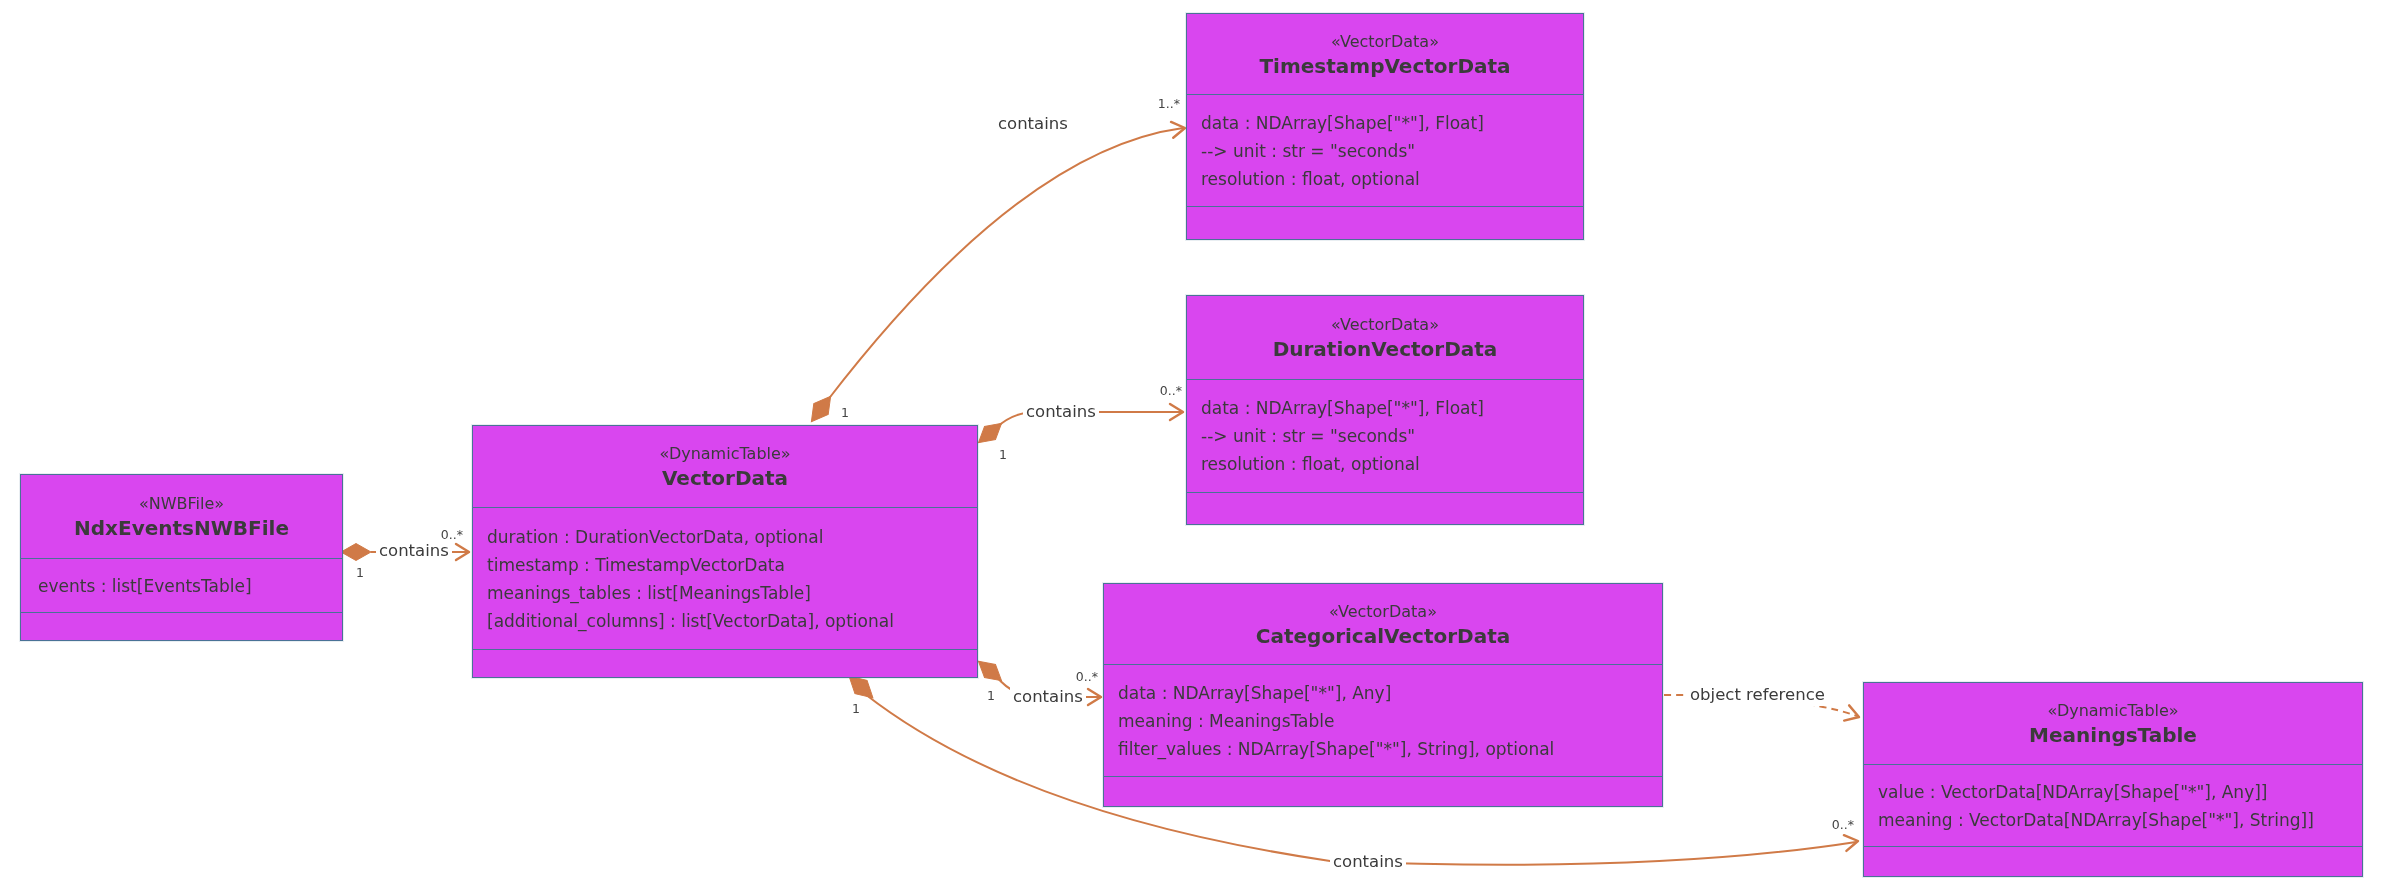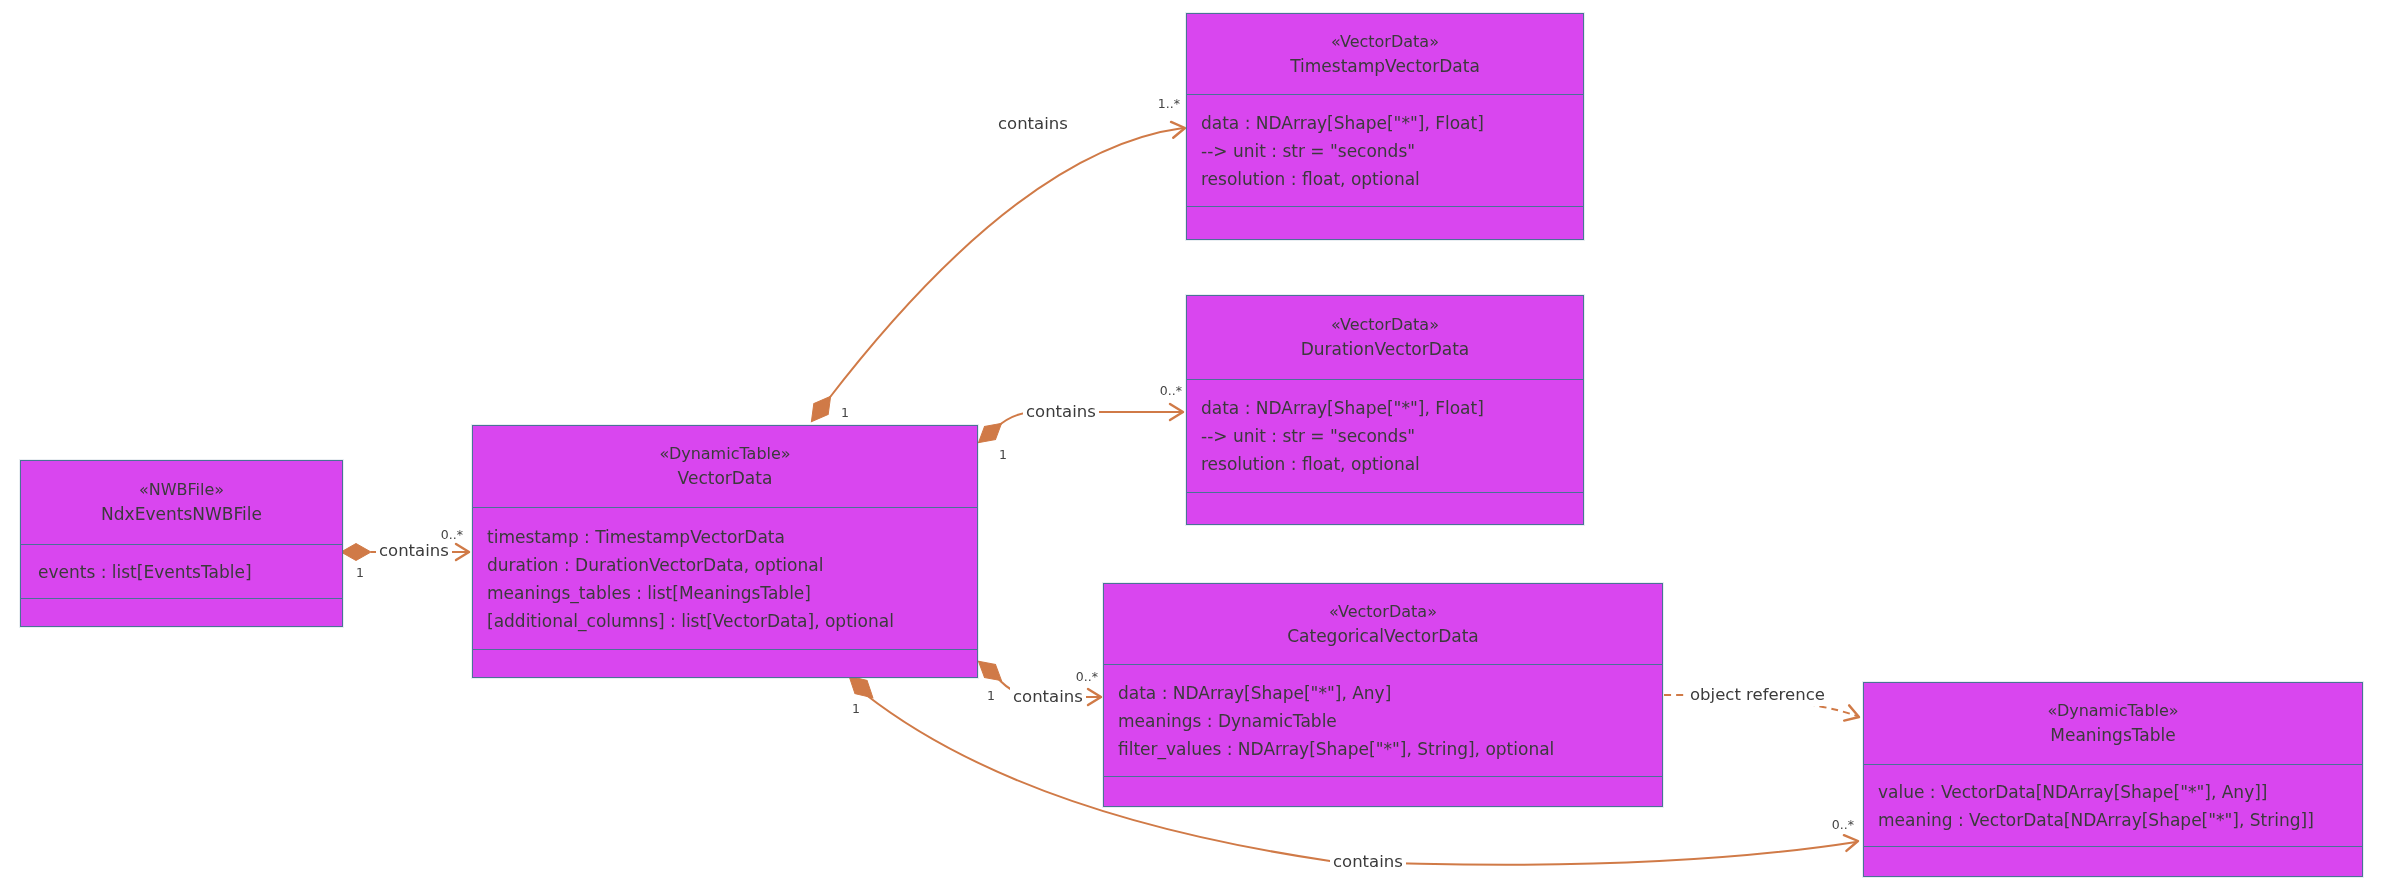--- a/index.html
+++ b/index.html
@@ -24,21 +24,21 @@
     border:1.5px solid var(--border);
     display:flex;flex-direction:column;
     box-shadow:0 0 0 1px rgba(74,114,150,0.12);
   }
   .hdr{
     border-bottom:1.5px solid var(--border);
     display:flex;flex-direction:column;justify-content:center;align-items:center;
     gap:4px;flex:none;
   }
   .st{font-size:16px;line-height:20px;color:var(--text);}
-  .nm{font-size:17px;line-height:21px;font-weight:normal;color:var(--text);}
+  .nm{font-size:20px;line-height:21px;font-weight:bold;color:var(--text);}
   .attrs{
     border-bottom:1.5px solid var(--border);
     display:flex;flex-direction:column;justify-content:center;
     padding:0 14px;flex:none;
   }
   .attr{font-size:17px;line-height:28px;white-space:nowrap;color:var(--text);}
   .empty{flex:1;}
 
   .edge-label{
     position:absolute;
@@ -81,39 +81,39 @@
     <path class="arrowhead" d="M -13 -8 L 0 0 L -13 8" transform="translate(1101,697)"></path>
 
     <path class="edge" d="M 865 694 Q 1020 815 1330 861 Q 1650 874 1856 842"></path>
     <polygon class="diamond" points="-16,0 0,-9 16,0 0,9" transform="translate(861,687) rotate(42)"></polygon>
     <path class="arrowhead" d="M -13 -8 L 0 0 L -13 8" transform="translate(1858,841) rotate(-9)"></path>
 
     <path class="edge dashed" d="M 1664 695 C 1740 694 1815 701 1857 716"></path>
     <path class="arrowhead" d="M -13 -8 L 0 0 L -13 8" transform="translate(1859,717) rotate(18)"></path>
   </svg>
 
-  <div class="uml-class" style="left:20px;top:460px;width:323px;height:167px;">
+  <div class="uml-class" style="left:20px;top:474px;width:323px;height:167px;">
     <div class="hdr" style="height:84px;">
       <div class="st">«NWBFile»</div>
       <div class="nm">NdxEventsNWBFile</div>
     </div>
     <div class="attrs" style="height:54px;padding-left:17px;">
       <div class="attr">events : list[EventsTable]</div>
     </div>
     <div class="empty"></div>
   </div>
 
   <div class="uml-class" style="left:472px;top:425px;width:506px;height:253px;">
     <div class="hdr" style="height:82px;">
       <div class="st">«DynamicTable»</div>
       <div class="nm">VectorData</div>
     </div>
     <div class="attrs" style="height:142px;">
+      <div class="attr">duration : DurationVectorData, optional</div>
       <div class="attr">timestamp : TimestampVectorData</div>
-      <div class="attr">duration : DurationVectorData, optional</div>
       <div class="attr">meanings_tables : list[MeaningsTable]</div>
       <div class="attr">[additional_columns] : list[VectorData], optional</div>
     </div>
     <div class="empty"></div>
   </div>
 
   <div class="uml-class" style="left:1186px;top:13px;width:398px;height:227px;">
     <div class="hdr" style="height:81px;">
       <div class="st">«VectorData»</div>
       <div class="nm">TimestampVectorData</div>
@@ -139,21 +139,21 @@
     <div class="empty"></div>
   </div>
 
   <div class="uml-class" style="left:1103px;top:583px;width:560px;height:224px;">
     <div class="hdr" style="height:81px;">
       <div class="st">«VectorData»</div>
       <div class="nm">CategoricalVectorData</div>
     </div>
     <div class="attrs" style="height:112px;">
       <div class="attr">data : NDArray[Shape["*"], Any]</div>
-      <div class="attr">meanings : DynamicTable</div>
+      <div class="attr">meaning : MeaningsTable</div>
       <div class="attr">filter_values : NDArray[Shape["*"], String], optional</div>
     </div>
     <div class="empty"></div>
   </div>
 
   <div class="uml-class" style="left:1863px;top:682px;width:500px;height:195px;">
     <div class="hdr" style="height:82px;">
       <div class="st">«DynamicTable»</div>
       <div class="nm">MeaningsTable</div>
     </div>

